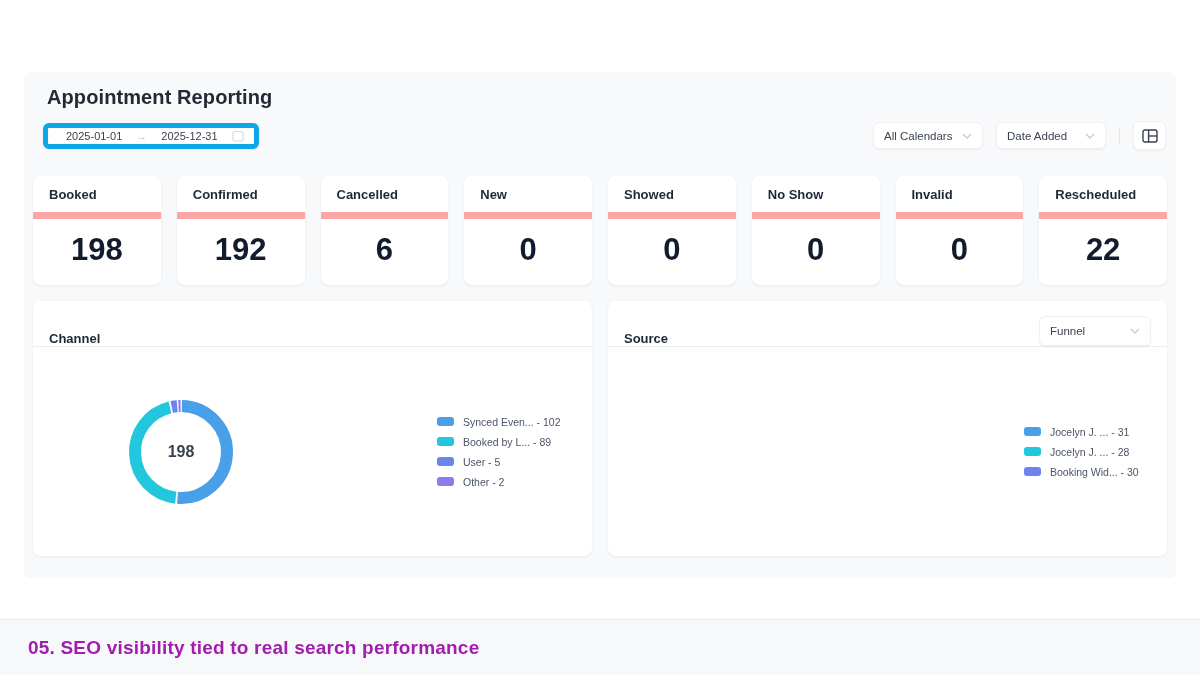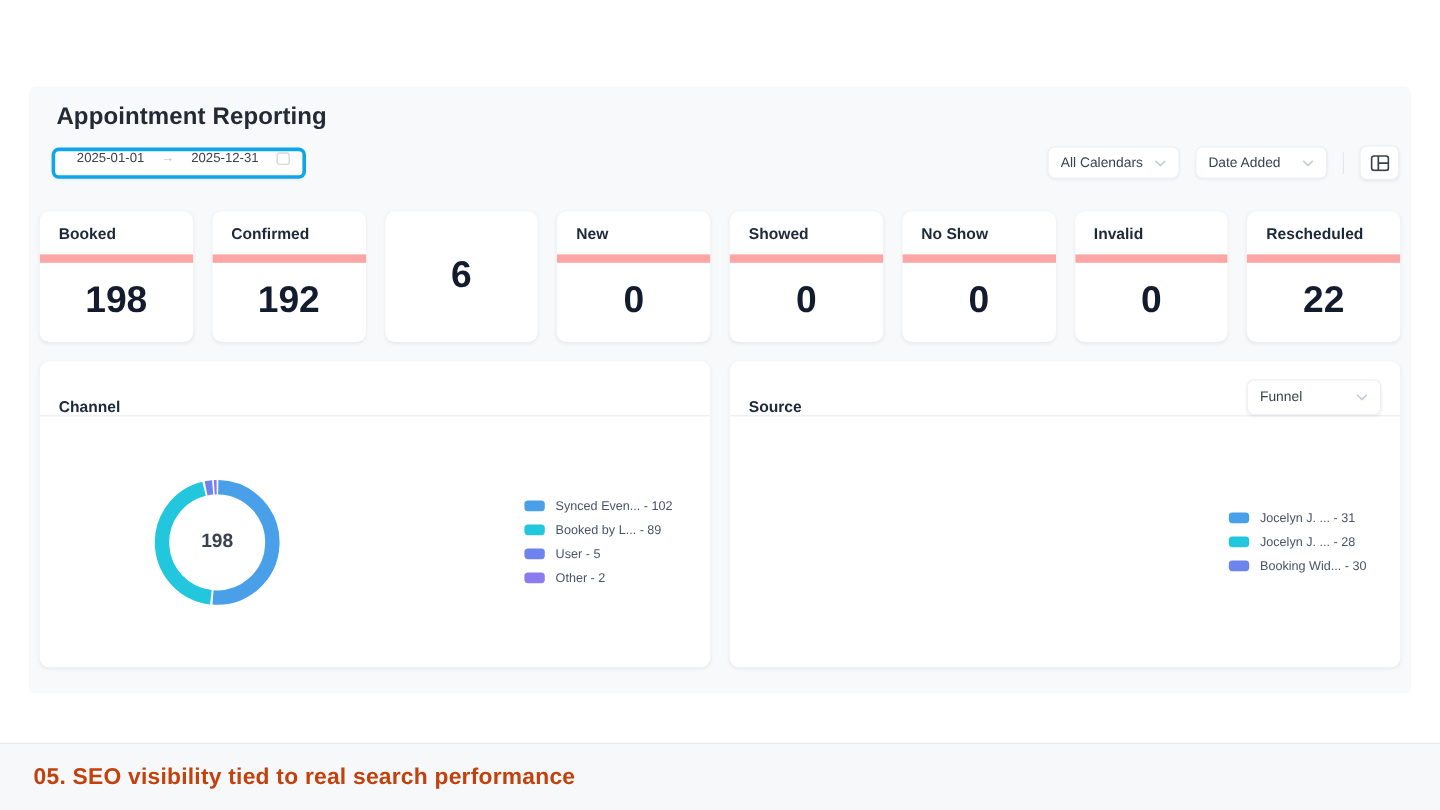--- a/index.html
+++ b/index.html
@@ -5,21 +5,21 @@
   * { margin:0; padding:0; box-sizing:border-box; }
   html,body { width:1200px; height:675px; background:#ffffff; font-family:"Liberation Sans", sans-serif; overflow:hidden; position:relative; }
 
   .panel { position:absolute; left:24px; top:72px; width:1152px; height:506px; background:#f8f9fb; border-radius:6px; }
   .panel-inner { padding:14px 9px 0 9px; }
 
   .page-title { margin-left:14px; font-size:20px; font-weight:700; color:#232a34; letter-spacing:.1px; }
 
   .controls-row { display:flex; justify-content:space-between; align-items:center; margin-top:12px; padding:0 1px 0 10px; }
 
-  .date-range { display:flex; gap:14px; background:#ffffff; border:3px solid #0ea5e9; border-radius:6px; height:26px; padding:0 10px 0 18px; box-shadow:0 1px 2px rgba(16,24,40,.05); }
+  .date-range { display:flex; align-items:center; gap:14px; background:#ffffff; border:5px solid #0ea5e9; border-radius:6px; height:26px; padding:0 10px 0 18px; box-shadow:0 1px 2px rgba(16,24,40,.05); }
   .date-range .dt { font-size:11px; font-weight:500; color:#3a4250; }
   .date-range .arr { font-size:11px; color:#b6bdc7; }
 
   .right-controls { display:flex; align-items:center; gap:13px; }
   .select { display:flex; align-items:center; justify-content:space-between; background:#fff; border:1px solid #eef0f3; border-radius:6px; height:27px; padding:0 10px; box-shadow:0 1px 2px rgba(16,24,40,.05); cursor:pointer; }
   .select .sel-label { font-size:11.5px; color:#3a4250; }
   .sel-cal { width:110px; }
   .sel-date { width:110px; }
   .vdivider { width:1px; height:18px; background:#e4e7ec; }
   .icon-btn { width:33px; height:29px; background:#fff; border:1px solid #eef0f3; border-radius:6px; display:flex; align-items:center; justify-content:center; box-shadow:0 1px 2px rgba(16,24,40,.05); cursor:pointer; }
@@ -37,21 +37,21 @@
   .sel-funnel { width:112px; height:30px; }
   .chart-body { position:relative; flex:1; }
   .donut-wrap { position:absolute; top:50%; transform:translateY(-50%); width:110px; height:110px; }
   .donut-center { position:absolute; inset:0; display:flex; align-items:center; justify-content:center; font-size:16px; font-weight:600; color:#3a4250; }
   .legend { position:absolute; top:50%; transform:translateY(-50%); display:flex; flex-direction:column; }
   .legend-item { display:flex; align-items:center; gap:9px; height:20px; }
   .legend-chip { width:17px; height:9px; border-radius:3px; flex:none; }
   .legend-text { font-size:10.5px; color:#4a5468; white-space:nowrap; }
 
   .footer-bar { position:absolute; left:0; top:619px; width:1200px; height:56px; background:#f7f8f9; border-top:1px solid #e6e8eb; display:flex; align-items:center; }
-  .footer-caption { padding-left:28px; font-size:19px; font-weight:700; color:#c2410c; letter-spacing:.2px; }
+  .footer-caption { padding-left:28px; font-size:19px; font-weight:700; color:#a21caf; letter-spacing:.2px; }
 </style>
 </head>
 <body>
 
 <div class="panel">
   <div class="panel-inner">
 
     <div class="page-title">Appointment Reporting</div>
 
     <div class="controls-row">
@@ -103,20 +103,23 @@
           </div>
         <div class="stat-value">198</div>
       </div>
       <div class="stat-card">
         <div class="stat-head">
             <span class="stat-label">Confirmed</span>
           </div>
         <div class="stat-value">192</div>
       </div>
       <div class="stat-card">
+        <div class="stat-head">
+            <span class="stat-label">Cancelled</span>
+          </div>
         <div class="stat-value">6</div>
       </div>
       <div class="stat-card">
         <div class="stat-head">
             <span class="stat-label">New</span>
           </div>
         <div class="stat-value">0</div>
       </div>
       <div class="stat-card">
         <div class="stat-head">

